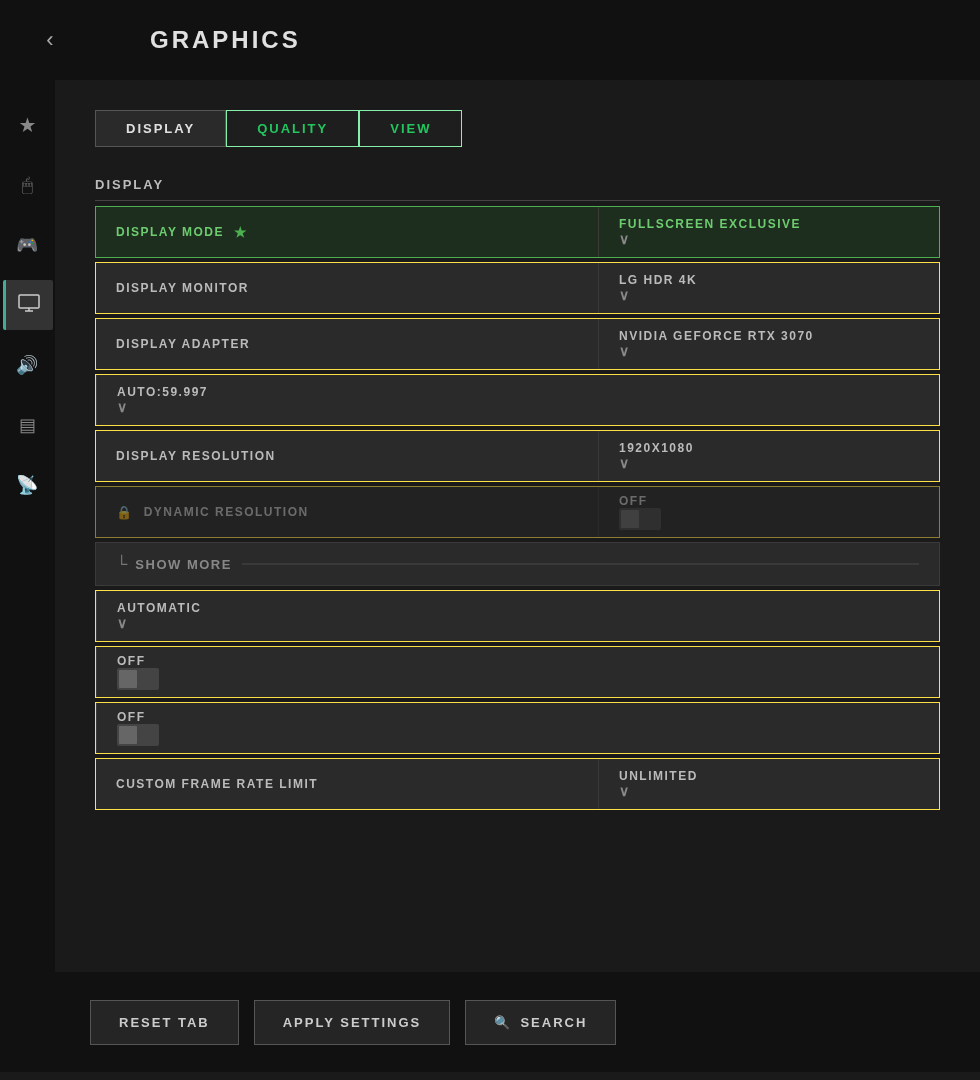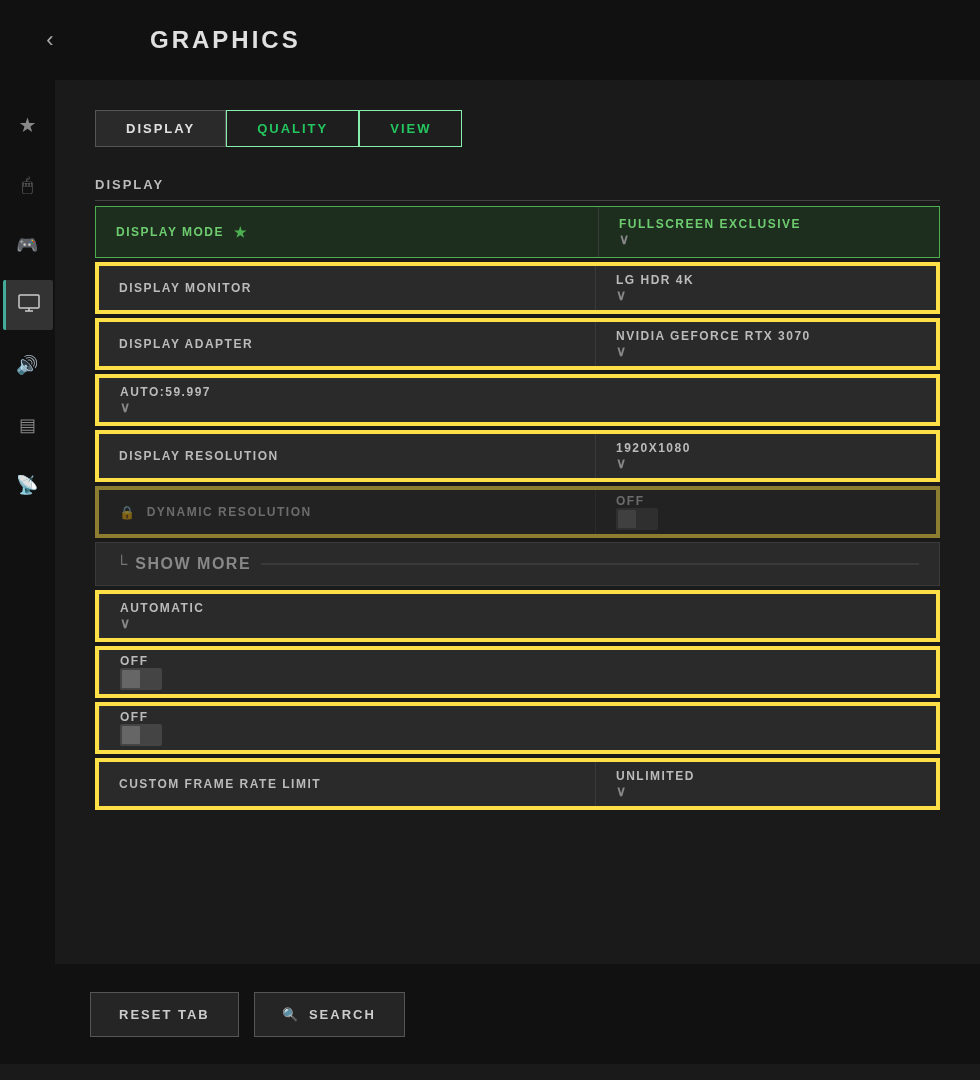--- a/index.html
+++ b/index.html
@@ -123,21 +123,21 @@
 
     
     .settings-container {
       background: transparent;
     }
 
     .setting-row {
       display: flex;
       align-items: center;
       background: #2a2a2a;
-      border: 4px solid #fde047;
+      border: 1px solid #fde047;
       margin-bottom: 4px;
       height: 52px;
       cursor: pointer;
     }
 
     .setting-row.highlighted {
       border: 1px solid #4caf50;
       background: #1e2e1e;
     }
 
@@ -235,38 +235,38 @@
       padding-left: 20px;
     }
 
     .show-more-indent {
       color: #777;
       font-size: 16px;
       margin-right: 8px;
     }
 
     .show-more-label {
-      font-size: 16px;
+      font-size: 13px;
       font-weight: bold;
       letter-spacing: 1.5px;
       text-transform: uppercase;
       color: #888;
     }
 
     .show-more-bar {
       flex: 1;
       height: 2px;
       background: #3a3a3a;
       margin: 0 20px 0 10px;
     }
 
     
     .footer {
       position: absolute;
-      bottom: 16px;
+      bottom: 8px;
       left: 0;
       right: 0;
       height: 100px;
       background: #111;
       display: flex;
       align-items: center;
       padding: 0 90px;
       gap: 15px;
     }
 
@@ -454,16 +454,19 @@
     </div>
 
   </div>
 </div>
 
 <div class="footer">
   <button class="footer-btn">
     <span>RESET TAB</span>
   </button>
   <button class="footer-btn">
+    <span>APPLY SETTINGS</span>
+  </button>
+  <button class="footer-btn">
     <span class="search-icon-sm">🔍</span>
     <span>SEARCH</span>
   </button>
 </div>
 
 </body></html>

